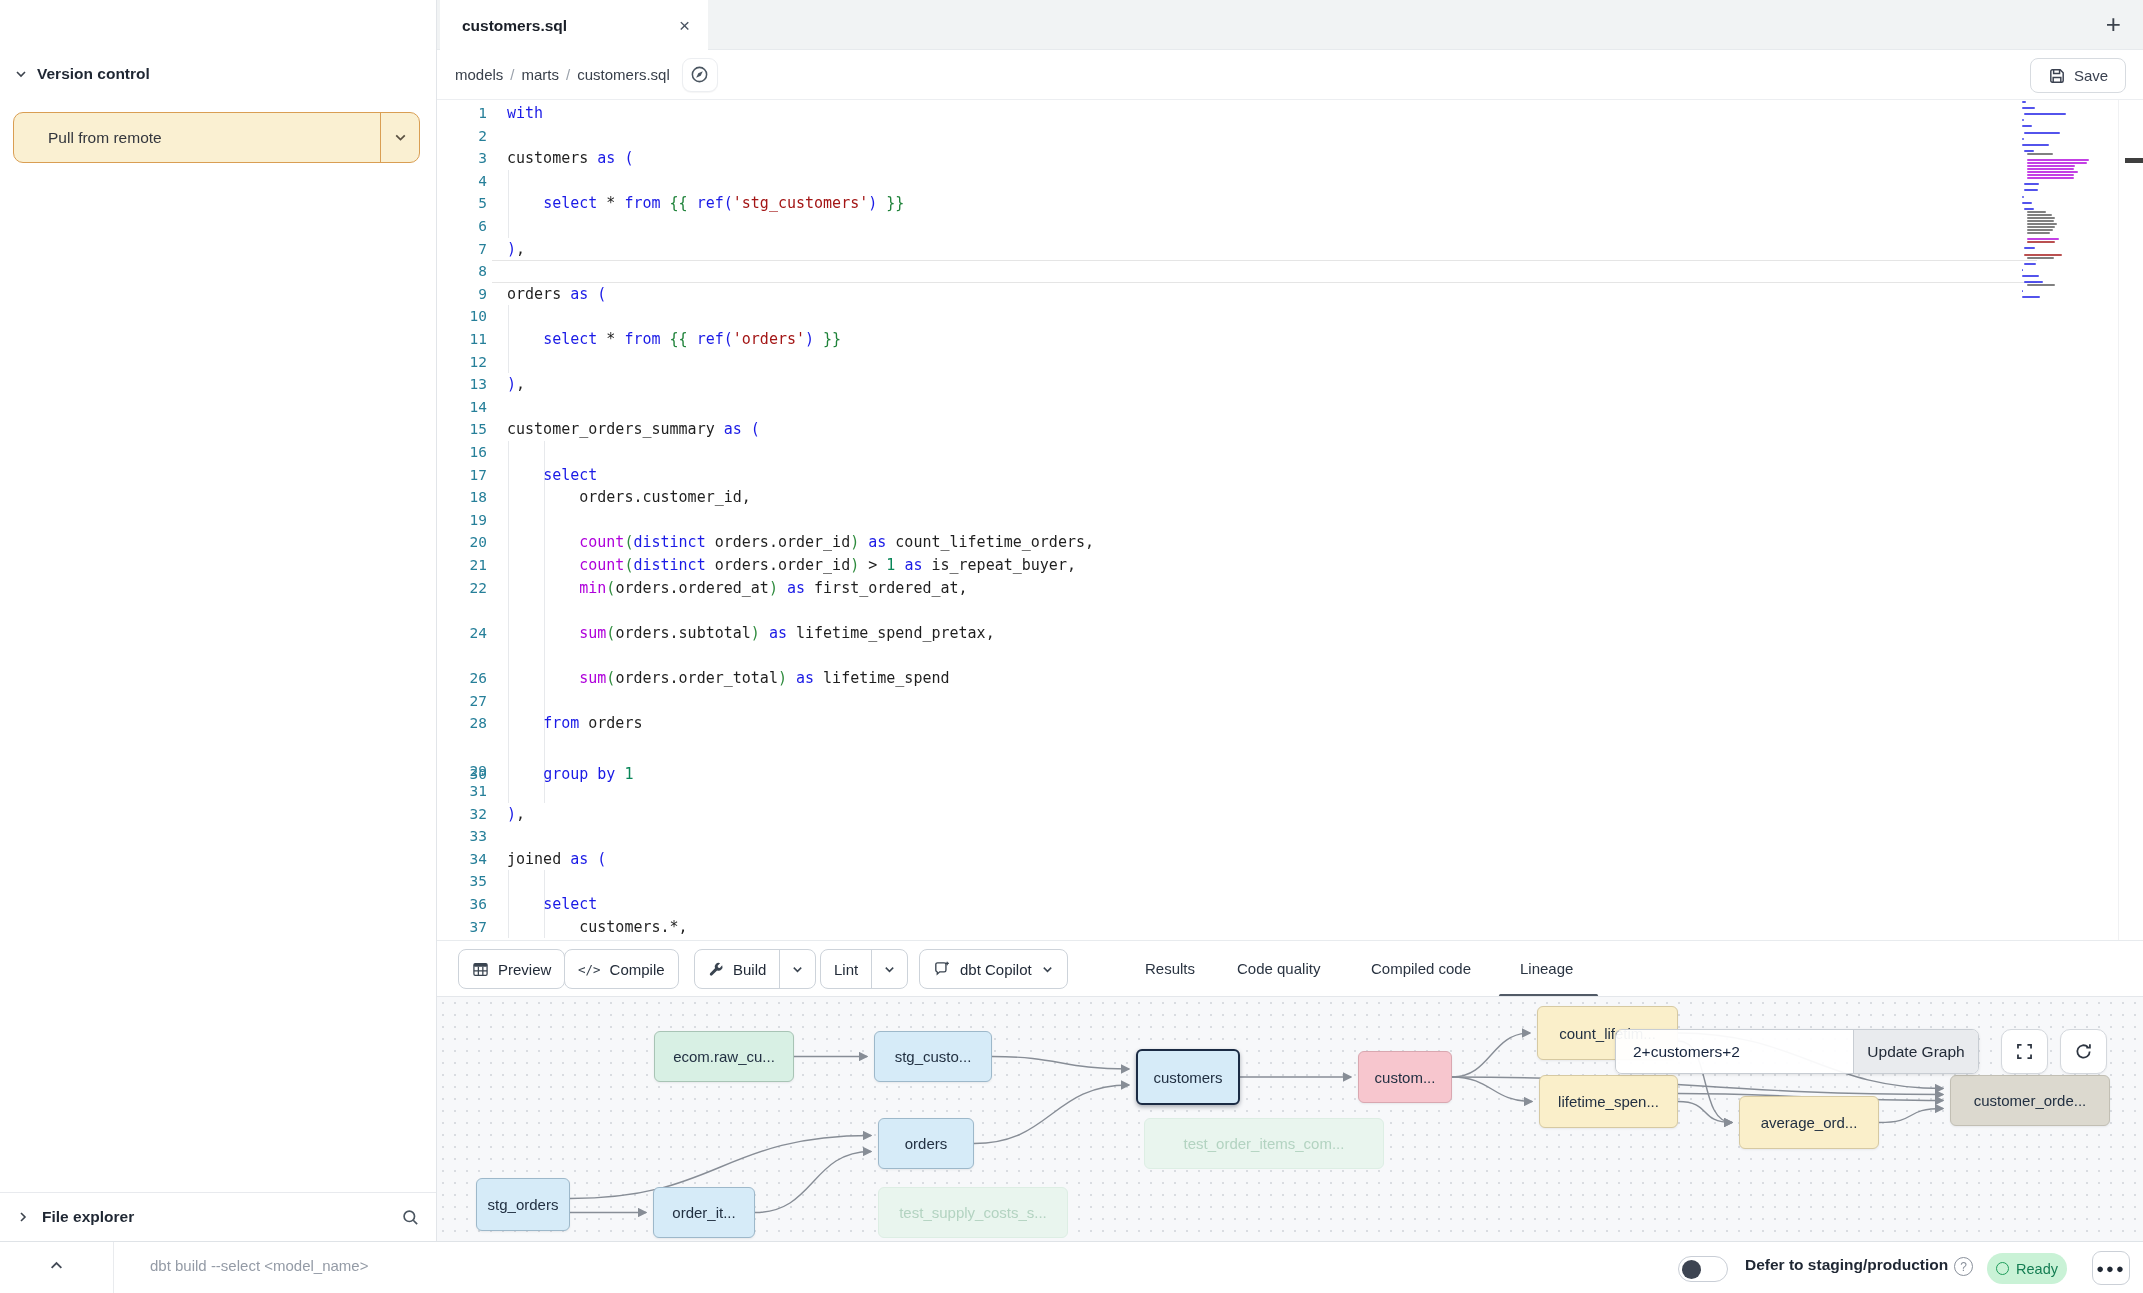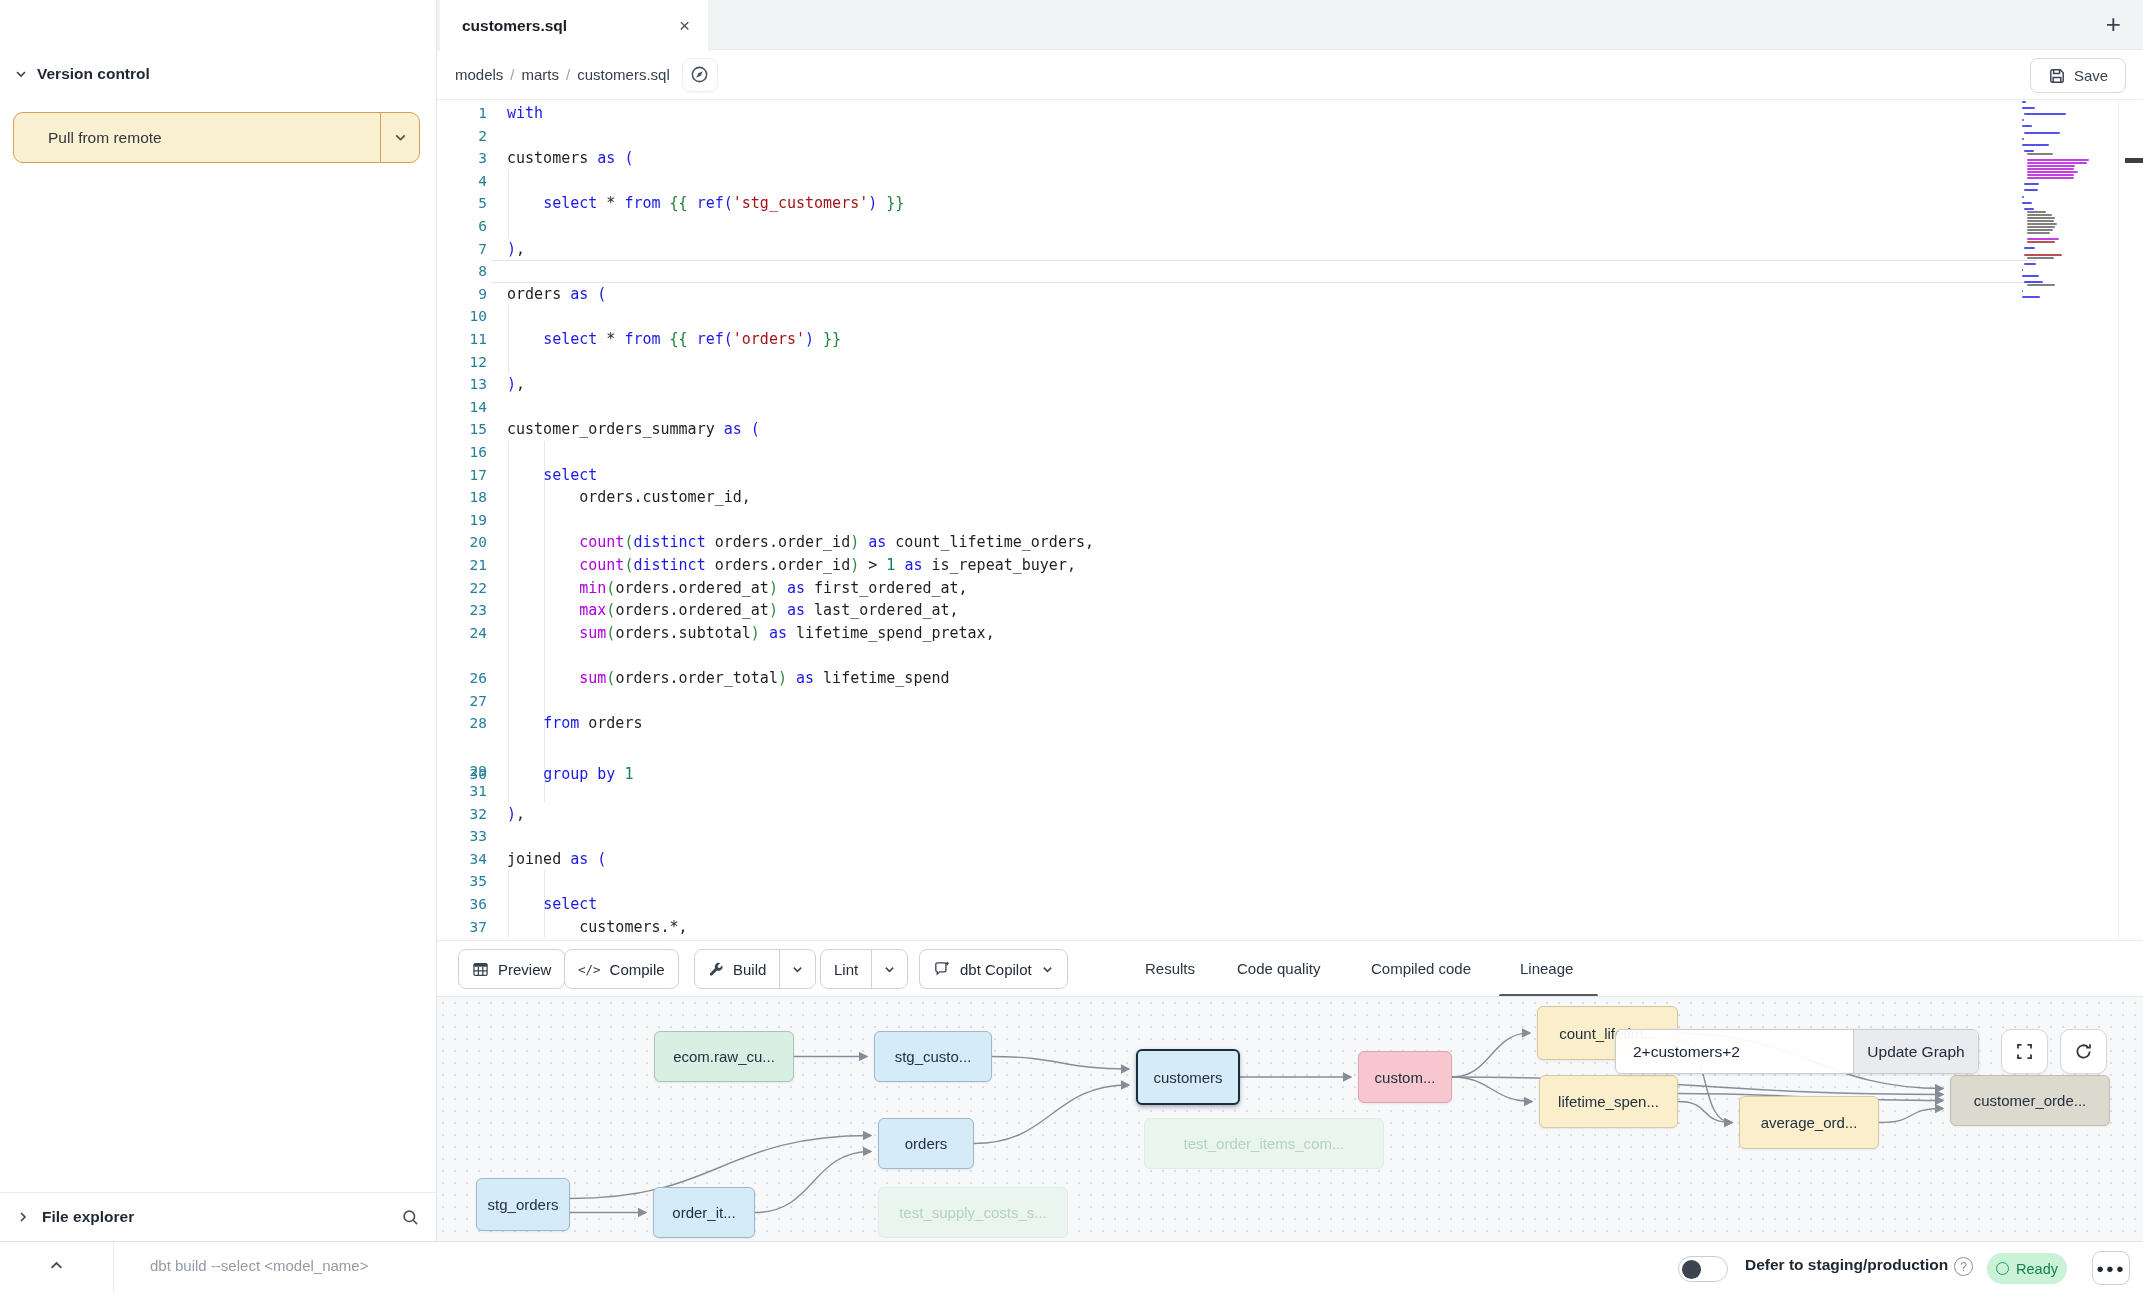--- a/index.html
+++ b/index.html
@@ -172,21 +172,20 @@
       <div class="code-line" style="top: 273.2px;"><span class="ln">13</span><span class="ct"><span class="tk-b">)</span><span class="tk-p">,</span></span></div>
       <div class="code-line" style="top: 295.8px;"><span class="ln">14</span><span class="ct"></span></div>
       <div class="code-line" style="top: 318.4px;"><span class="ln">15</span><span class="ct"><span class="tk-p">customer_orders_summary </span><span class="tk-k">as</span><span class="tk-p"> </span><span class="tk-b">(</span></span></div>
       <div class="code-line" style="top: 341px;"><span class="ln">16</span><span class="ct"></span></div>
       <div class="code-line" style="top: 363.6px;"><span class="ln">17</span><span class="ct"><span class="tk-p">    </span><span class="tk-k">select</span></span></div>
       <div class="code-line" style="top: 386.2px;"><span class="ln">18</span><span class="ct"><span class="tk-p">        orders.customer_id,</span></span></div>
       <div class="code-line" style="top: 408.8px;"><span class="ln">19</span><span class="ct"></span></div>
       <div class="code-line" style="top: 431.4px;"><span class="ln">20</span><span class="ct"><span class="tk-p">        </span><span class="tk-f">count</span><span class="tk-g">(</span><span class="tk-k">distinct</span><span class="tk-p"> orders.order_id</span><span class="tk-g">)</span><span class="tk-p"> </span><span class="tk-k">as</span><span class="tk-p"> count_lifetime_orders,</span></span></div>
       <div class="code-line" style="top: 454px;"><span class="ln">21</span><span class="ct"><span class="tk-p">        </span><span class="tk-f">count</span><span class="tk-g">(</span><span class="tk-k">distinct</span><span class="tk-p"> orders.order_id</span><span class="tk-g">)</span><span class="tk-p"> &gt; </span><span class="tk-n">1</span><span class="tk-p"> </span><span class="tk-k">as</span><span class="tk-p"> is_repeat_buyer,</span></span></div>
       <div class="code-line" style="top: 476.6px;"><span class="ln">22</span><span class="ct"><span class="tk-p">        </span><span class="tk-f">min</span><span class="tk-g">(</span><span class="tk-p">orders.ordered_at</span><span class="tk-g">)</span><span class="tk-p"> </span><span class="tk-k">as</span><span class="tk-p"> first_ordered_at,</span></span></div>
-      <div class="code-line" style="top: 499.2px;"><span class="ln">23</span><span class="ct"><span class="tk-p">        </span><span class="tk-f">max</span><span class="tk-g">(</span><span class="tk-p">orders.ordered_at</span><span class="tk-g">)</span><span class="tk-p"> </span><span class="tk-k">as</span><span class="tk-p"> last_ordered_at,</span></span></div>
       <div class="code-line" style="top: 521.8px;"><span class="ln">24</span><span class="ct"><span class="tk-p">        </span><span class="tk-f">sum</span><span class="tk-g">(</span><span class="tk-p">orders.subtotal</span><span class="tk-g">)</span><span class="tk-p"> </span><span class="tk-k">as</span><span class="tk-p"> lifetime_spend_pretax,</span></span></div>
       <div class="code-line" style="top: 567px;"><span class="ln">26</span><span class="ct"><span class="tk-p">        </span><span class="tk-f">sum</span><span class="tk-g">(</span><span class="tk-p">orders.order_total</span><span class="tk-g">)</span><span class="tk-p"> </span><span class="tk-k">as</span><span class="tk-p"> lifetime_spend</span></span></div>
       <div class="code-line" style="top: 589.6px;"><span class="ln">27</span><span class="ct"></span></div>
       <div class="code-line" style="top: 612.2px;"><span class="ln">28</span><span class="ct"><span class="tk-p">    </span><span class="tk-k">from</span><span class="tk-p"> orders</span></span></div>
       <div class="code-line" style="top: 634.8px; margin-top: 25px;"><span class="ln">29</span><span class="ct"></span></div>
       <div class="code-line" style="top: 663px;"><span class="ln">30</span><span class="ct"><span class="tk-p">    </span><span class="tk-k">group by</span><span class="tk-p"> </span><span class="tk-n">1</span></span></div>
       <div class="code-line" style="top: 680px;"><span class="ln">31</span><span class="ct"></span></div>
       <div class="code-line" style="top: 702.6px;"><span class="ln">32</span><span class="ct"><span class="tk-b">)</span><span class="tk-p">,</span></span></div>
       <div class="code-line" style="top: 725.2px;"><span class="ln">33</span><span class="ct"></span></div>
       <div class="code-line" style="top: 747.8px;"><span class="ln">34</span><span class="ct"><span class="tk-p">joined </span><span class="tk-k">as</span><span class="tk-p"> </span><span class="tk-b">(</span></span></div>

